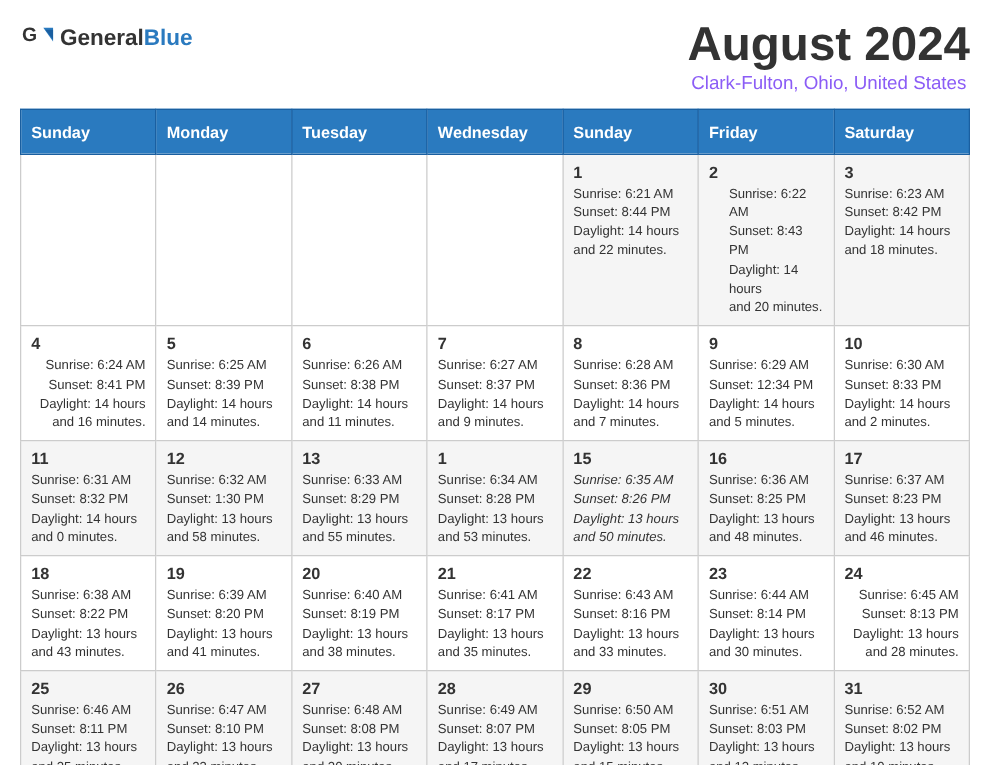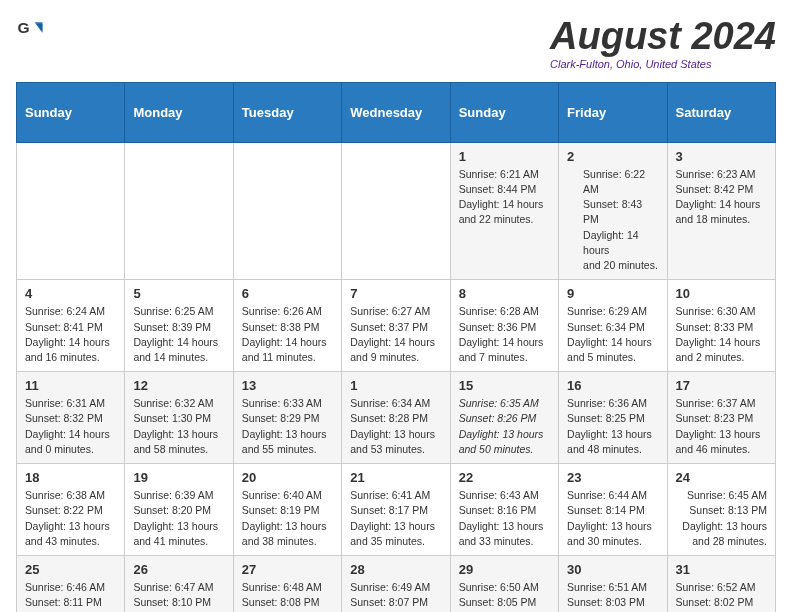--- a/index.html
+++ b/index.html
@@ -29,43 +29,42 @@
     .logo-text-blue {
       font-size: 18px;
       font-weight: bold;
       color: #2a7abf;
     }
     .logo-icon {
       width: 28px;
       height: 28px;
     }
     .title-area {
-      text-align: left;
-      font-style: italic;
+      text-align: center;
     }
     .month-year {
       font-size: 38px;
       font-weight: bold;
       color: #333;
       line-height: 1.1;
     }
     .location {
-      font-size: 11px;
-      color: #4c1d95;
+      font-size: 15px;
+      color: #8b5cf6;
     }
     table {
       width: 100%;
       border-collapse: collapse;
       table-layout: fixed;
     }
     thead tr th {
       background-color: #2a7abf;
       color: #fff;
       text-align: left;
-      padding: 22px 8px;
+      padding: 10px 8px;
       font-size: 13px;
       font-weight: bold;
       border: 1px solid #1a5fa0;
     }
     tbody tr td {
       vertical-align: top;
       border: 1px solid #ccc;
       padding: 6px 8px;
       font-size: 11px;
       color: #333;
@@ -107,20 +106,23 @@
 </head>
 <body>
 
 <div class="header-area">
   <div class="logo">
     <svg class="logo-icon" viewBox="0 0 36 36">
       <text x="2" y="22" font-size="20" font-weight="bold" fill="#333">G</text>
       <polygon points="24,8 34,8 34,22 24,8" fill="#2a7abf"></polygon>
       <polygon points="26,10 34,10 34,20" fill="#1a5fa0"></polygon>
     </svg>
+    <div>
+      <span class="logo-text-general">General</span><span class="logo-text-blue">Blue</span>
+    </div>
   </div>
   <div class="title-area">
     <div class="month-year">August 2024</div>
     <div class="location">Clark-Fulton, Ohio, United States</div>
   </div>
 </div>
 
 <table>
   <thead>
     <tr>
@@ -157,21 +159,21 @@
           <div class="day-num">3</div>
           <div class="cell-info" style="white-space: pre-line;">Sunrise: 6:23 AM
 Sunset: 8:42 PM
 Daylight: 14 hours
 and 18 minutes.</div>
         </td>
       </tr>
       <tr>
         <td>
           <div class="day-num">4</div>
-          <div class="cell-info" style="white-space: pre-line;">Sunrise: 6:24 AM
+          <div class="cell-info" style="white-space: pre-line; text-align: right;">Sunrise: 6:24 AM
 Sunset: 8:41 PM
 Daylight: 14 hours
 and 16 minutes.</div>
         </td>
         <td>
           <div class="day-num">5</div>
           <div class="cell-info" style="white-space: pre-line;">Sunrise: 6:25 AM
 Sunset: 8:39 PM
 Daylight: 14 hours
 and 14 minutes.</div>
@@ -193,21 +195,21 @@
         <td>
           <div class="day-num">8</div>
           <div class="cell-info" style="white-space: pre-line;">Sunrise: 6:28 AM
 Sunset: 8:36 PM
 Daylight: 14 hours
 and 7 minutes.</div>
         </td>
         <td>
           <div class="day-num">9</div>
           <div class="cell-info" style="white-space: pre-line;">Sunrise: 6:29 AM
-Sunset: 6:34 PM
+Sunset: 12:34 PM
 Daylight: 14 hours
 and 5 minutes.</div>
         </td>
         <td>
           <div class="day-num">10</div>
           <div class="cell-info" style="white-space: pre-line;">Sunrise: 6:30 AM
 Sunset: 8:33 PM
 Daylight: 14 hours
 and 2 minutes.</div>
         </td>

